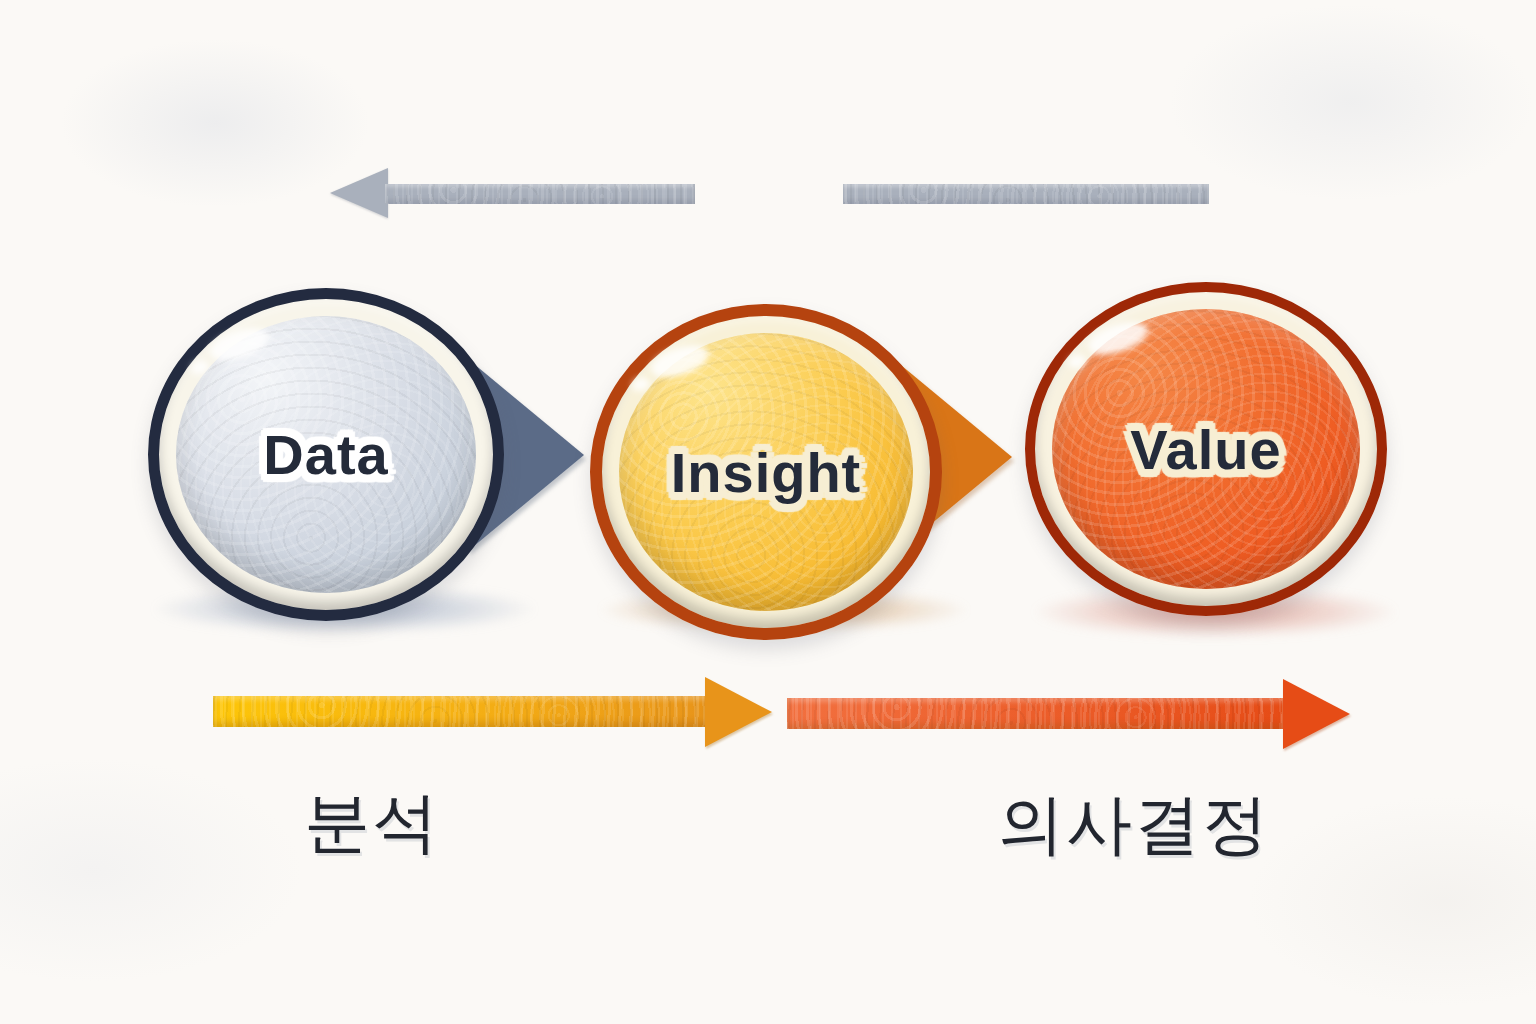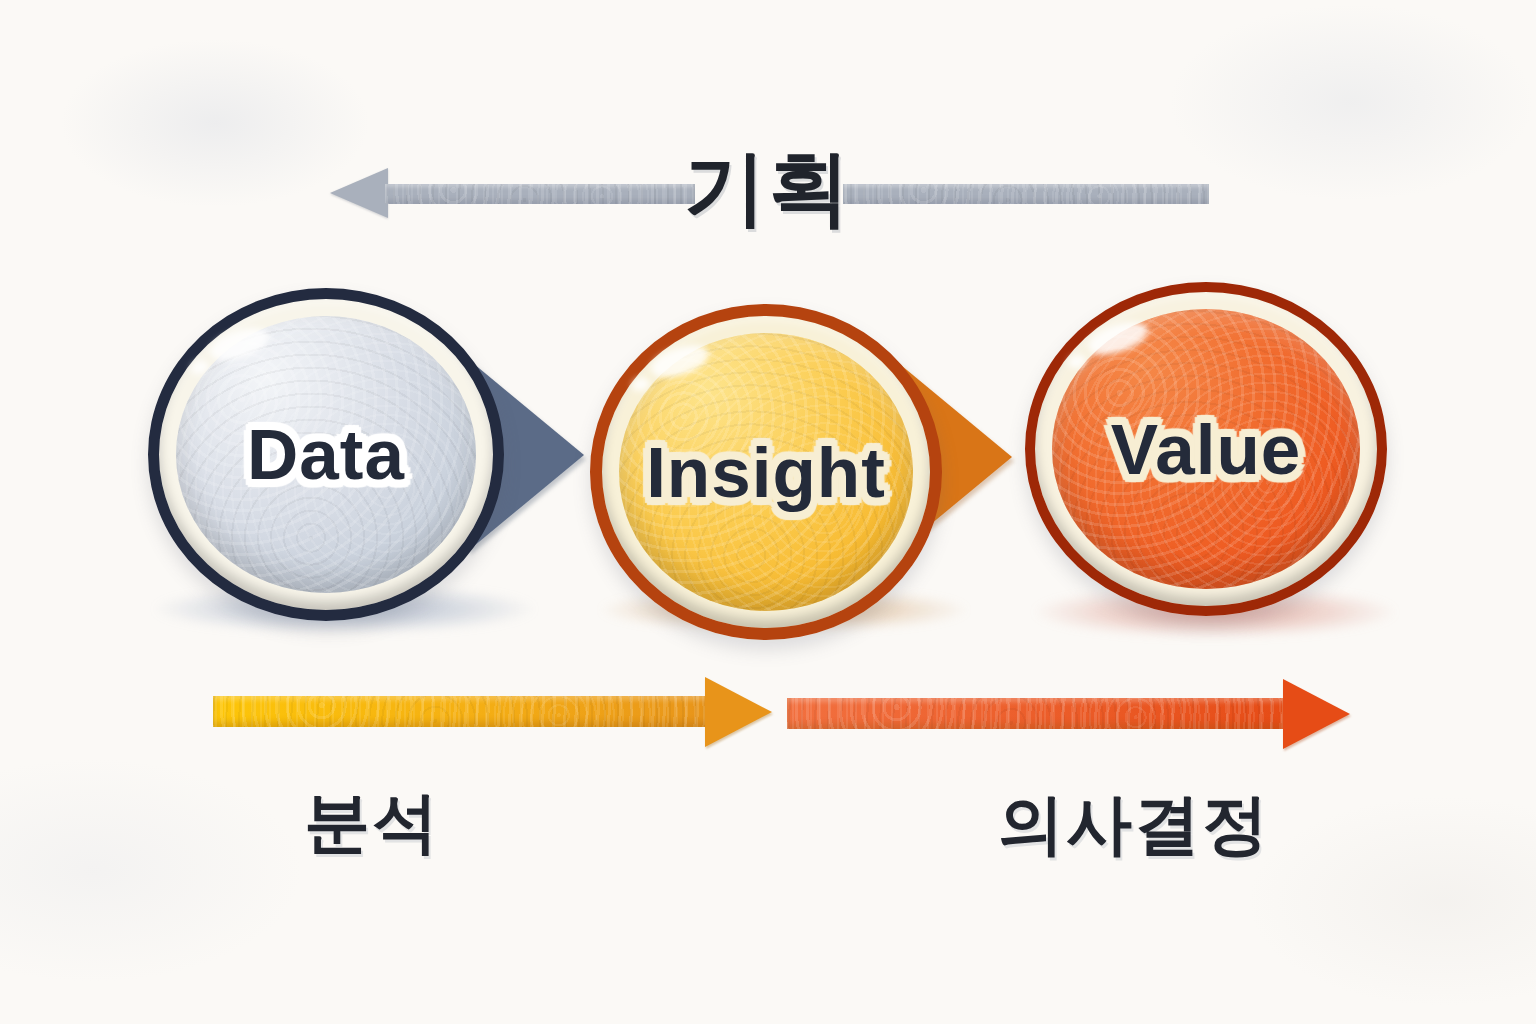--- a/index.html
+++ b/index.html
@@ -75,21 +75,21 @@
     position:absolute;border-radius:50%;
     width:17%;height:8%;left:17%;top:13%;
     background:rgba(255,255,255,.85);
     filter:blur(3px);
     transform:rotate(-18deg);
     z-index:5;
   }
   .gloss.dot{width:5%;height:4%;left:12%;top:22%;}
   .node-label{
     position:absolute;inset:0;display:flex;align-items:center;justify-content:center;
-    font-size:71px;font-weight:bold;color:#242b3a;z-index:6;letter-spacing:1px;
+    font-size:56px;font-weight:bold;color:#242b3a;z-index:6;letter-spacing:1px;
     text-shadow:
       -6px -6px 1px var(--outline), 6px -6px 1px var(--outline),
       -6px  6px 1px var(--outline), 6px  6px 1px var(--outline),
       -8px 0 1px var(--outline), 8px 0 1px var(--outline),
       0 -8px 1px var(--outline), 0 8px 1px var(--outline),
       -4px -8px 1px var(--outline), 4px 8px 1px var(--outline),
       4px -8px 1px var(--outline), -4px 8px 1px var(--outline);
   }
 
   
@@ -121,36 +121,35 @@
   .bot-shaft.a2{left:787px;top:698px;width:498px;
     background:linear-gradient(90deg, var(--a2Start), var(--a2End));}
   .bot-head{position:absolute;width:0;height:0;
     border-top:35px solid transparent;border-bottom:35px solid transparent;}
   .bot-head.a1{left:705px;top:677px;border-left:67px solid var(--a1End);
     filter:drop-shadow(1px 2px 1px rgba(160,100,10,.35));}
   .bot-head.a2{left:1283px;top:679px;border-left:67px solid var(--a2End);
     filter:drop-shadow(1px 2px 1px rgba(170,60,10,.35));}
 
   .bot-label{
-    position:absolute;font-size:66px;font-weight:bold;color:var(--botLabel);
+    position:absolute;font-size:66px;font-weight:normal;color:var(--botLabel);
     text-align:center;letter-spacing:2px;
     text-shadow:2px 3px 0 rgba(170,175,185,.30);
   }
   .bot-label.l1{left:240px;top:778px;width:264px;}
   .bot-label.l2{left:972px;top:780px;width:324px;}
 </style>
 </head>
 <body>
 
 <div class="canvas" style="--topArrow:#a9b0bc; --topLabel:#20242c; --botLabel:#22262f;
             --a1Start:#fdc608; --a1End:#e8941a; --a2Start:#f2703f; --a2End:#e64c16;">
 
   <div class="top-arrow-head"></div>
   <div class="top-shaft left texture"></div>
-  <div class="top-label">기획</div>
   <div class="top-shaft right texture"></div>
 
   <div class="ground g1"></div>
   <div class="ground g2"></div>
   <div class="ground g3"></div>
 
   <div class="connector c1"></div>
   <div class="connector c2"></div>
 
   <div class="node" style="left:148px;top:288px;width:356px;height:333px;

